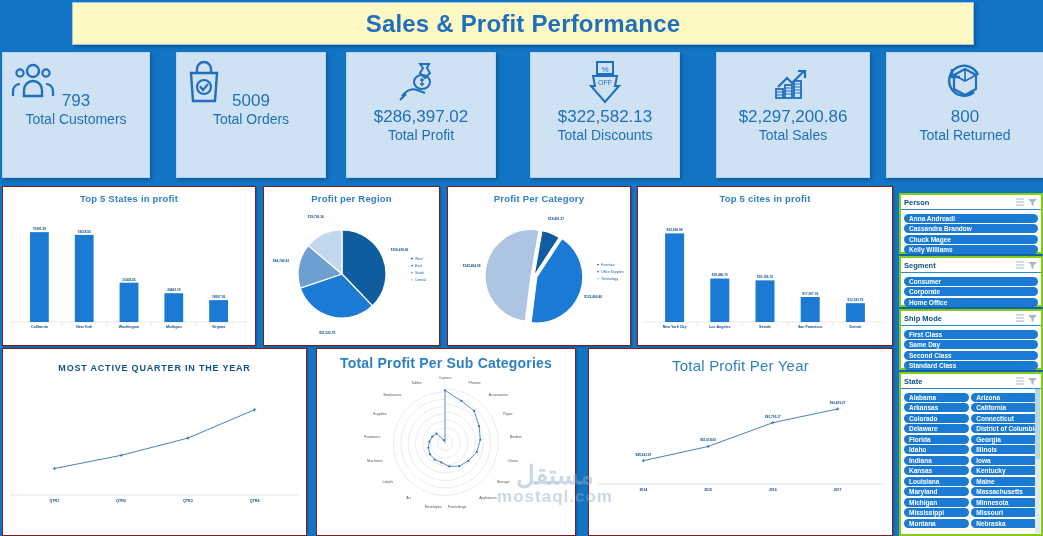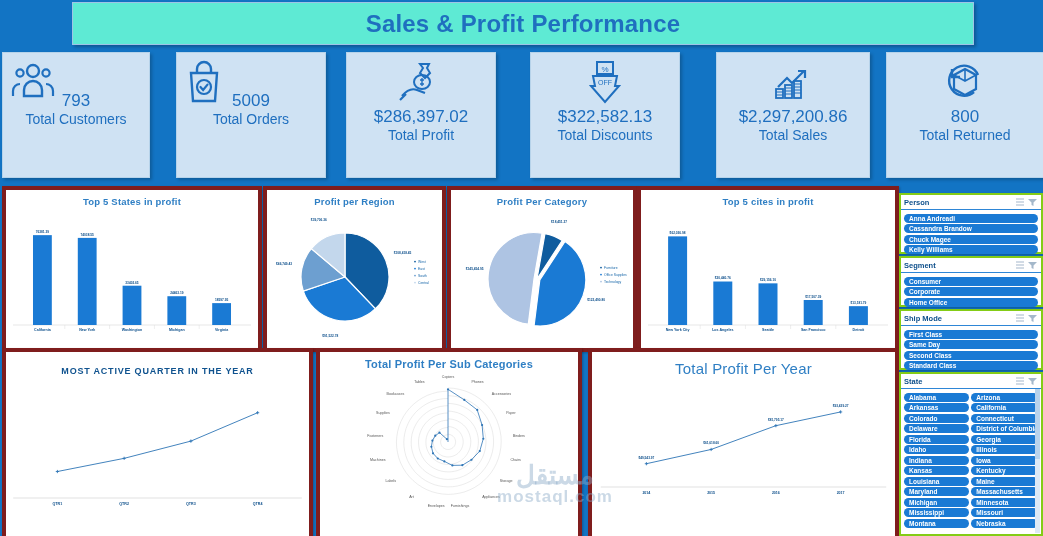--- a/index.html
+++ b/index.html
@@ -6,21 +6,21 @@
   body{
     width:1043px;height:536px;overflow:hidden;
     background:#1274c4;
     font-family:"Liberation Sans",sans-serif;
     color:#1565a8;
     position:relative;
   }
   
   .title-bar{
     position:absolute;left:72px;top:2px;width:900px;height:41px;
-    background:#5eead4;border:1px solid #9fc3e6;
+    background:#fef9c3;border:1px solid #9fc3e6;
     box-shadow:2px 2px 3px rgba(0,0,0,.25);
     display:flex;align-items:center;justify-content:center;
   }
   .title-bar .t{
     font-size:24px;font-weight:bold;color:#1f6fbf;letter-spacing:.2px;
   }
   
   .kpi-row{position:absolute;left:0;top:52px;width:1043px;height:124px;}
   .kpi{
     position:absolute;top:0;height:124px;
@@ -34,37 +34,37 @@
   .kpi.k0{left:2px;width:146px;}
   .kpi.k1{left:176px;width:148px;}
   .kpi.k2{left:346px;width:148px;text-align:right;}
   .kpi.k3{left:530px;width:148px;}
   .kpi.k4{left:716px;width:152px;}
   .kpi.k5{left:886px;width:156px;}
   .kpi.k0 .ico,.kpi.k1 .ico{align-self:flex-start;margin-left:8px;}
   .kpi.k0 .val,.kpi.k1 .val{margin-top:-14px;}
   
   .panel{
-    position:absolute;background:#ffffff;border:4px solid #7f1d1d;
+    position:absolute;background:#ffffff;border:1px solid #7f1d1d;
     box-shadow:1px 1px 2px rgba(0,0,0,.25);overflow:hidden;
   }
   .panel .ptitle{
     text-align:center;font-size:9.5px;font-weight:bold;color:#2f7fc4;
     margin-top:6px;letter-spacing:.2px;
   }
   .p-states{left:2px;top:186px;width:252px;height:158px;}
   .p-region{left:263px;top:186px;width:175px;height:158px;}
   .p-cat{left:447px;top:186px;width:182px;height:158px;}
   .p-cities{left:637px;top:186px;width:254px;height:158px;}
   .p-quarter{left:2px;top:348px;width:303px;height:186px;}
   .p-radar{left:316px;top:348px;width:258px;height:186px;}
   .p-year{left:588px;top:348px;width:303px;height:186px;}
   .p-year .ptitle{font-size:15px;font-weight:normal;color:#2f7fc4;margin-top:8px;}
   .p-quarter .ptitle{font-size:9px;font-weight:bold;color:#10538f;letter-spacing:.8px;margin-top:14px;}
-  .p-radar .ptitle{font-size:11px;}
+  .p-radar .ptitle{font-size:14px;}
   .chart-area{position:relative;width:100%;}
   svg{display:block;}
   
   .slicer-wrap{position:absolute;left:895px;top:186px;width:148px;height:350px;}
   .slicer{
     position:absolute;left:4px;width:140px;background:#ffffff;
     border:2px solid #84cc16;box-shadow:1px 1px 2px rgba(0,0,0,.25);
   }
   .s-person{top:7px;height:57px;}
   .s-segment{top:70px;height:47px;}

